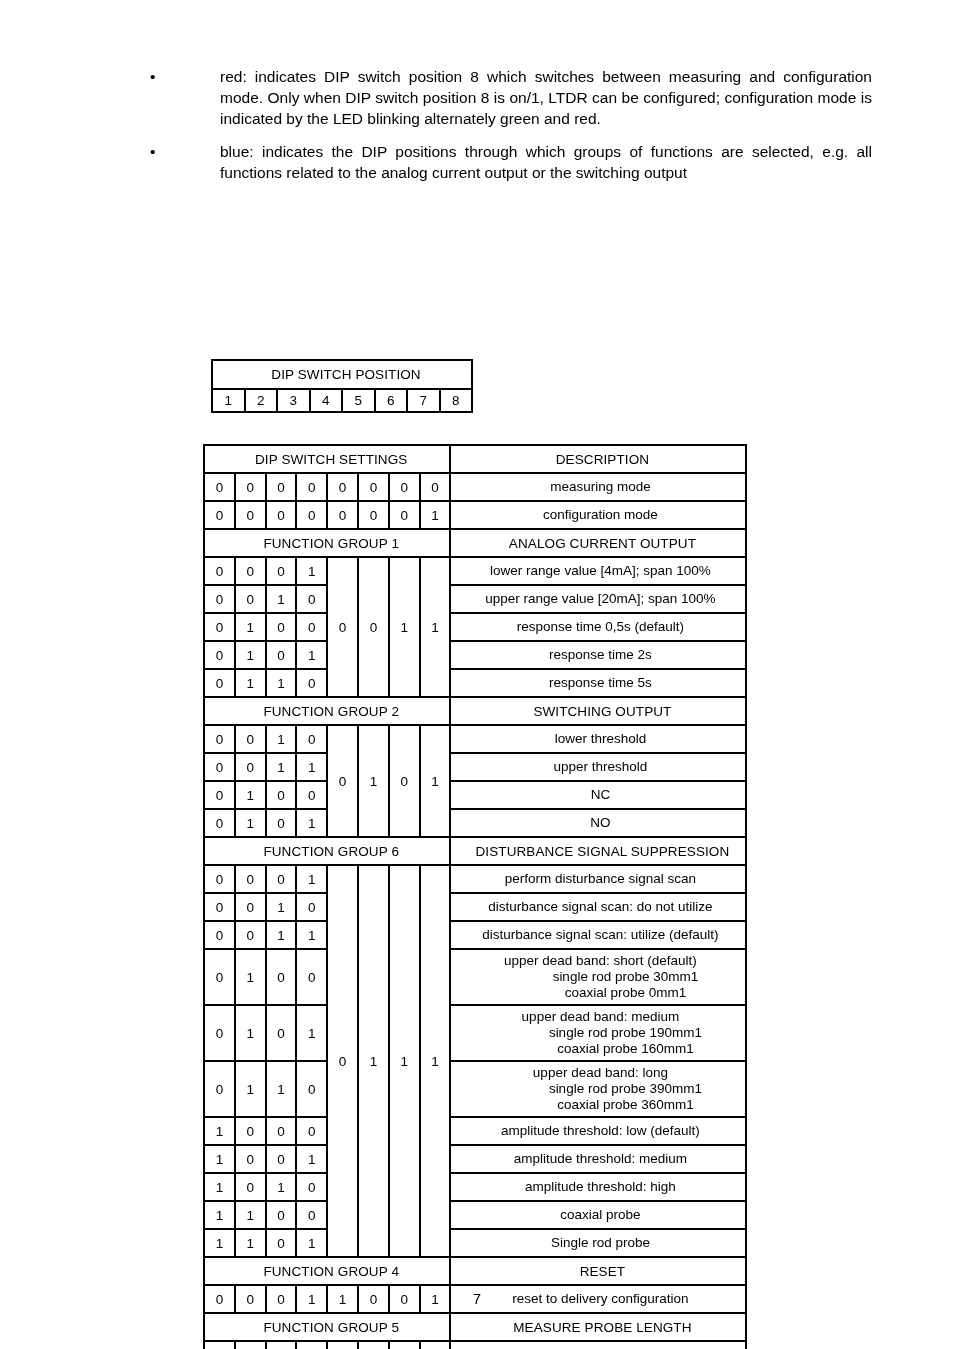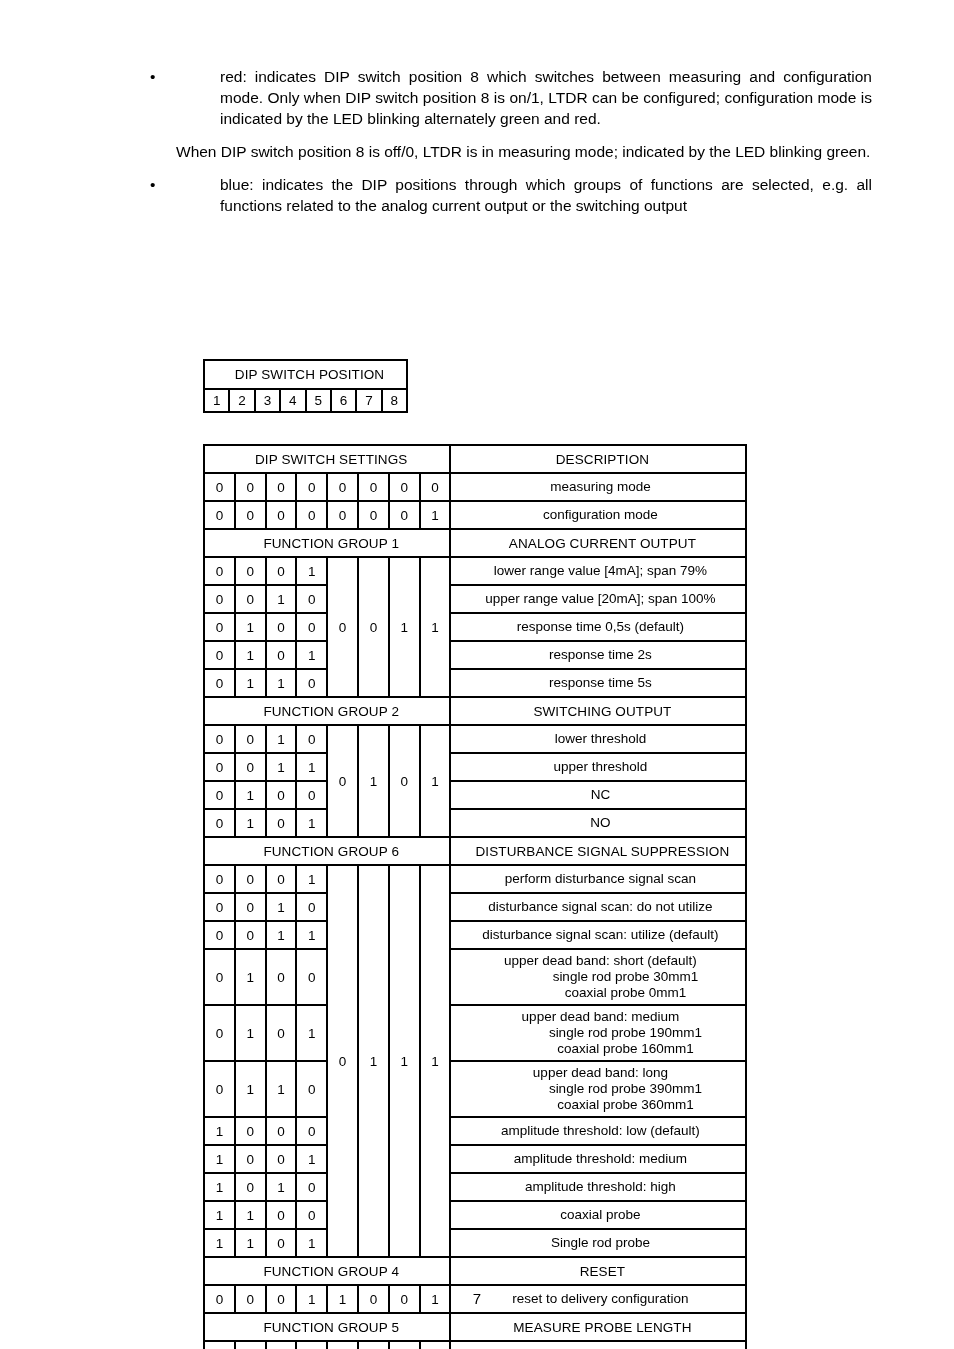--- a/index.html
+++ b/index.html
@@ -95,23 +95,23 @@
     line-height: 16px;
   }
   .desc-cell .sub {
     display: block;
     padding-left: 50px;
   }
 
   
   #dip-position-table {
     position: absolute;
-    left: 203px;
+    left: 211px;
     top: 359px;
-    width: 205px;
+    width: 262px;
   }
   #dip-position-table td { height: 21px; }
   #dip-position-table .posnum { width: 30.8px; height: 21px; }
 
   
   #dip-settings-table {
     position: absolute;
     left: 203px;
     top: 444px;
     width: 543px;
@@ -155,21 +155,20 @@
 
 <div class="page">
 
   <div class="prose">
 
     <div class="bullet-row">
       <div class="bullet-mark">•</div>
       <div class="bullet-text">red: indicates DIP switch position 8 which switches between measuring and configuration mode. Only when DIP switch position 8 is on/1, LTDR can be configured; configuration mode is indicated by the LED blinking alternately green and red.</div>
     </div>
 
-    <div class="para-indent">When DIP switch position 8 is off/0, LTDR is in measuring mode; indicated by the LED blinking green.</div>
 
 
     <div class="bullet-row" style="margin-top:12px;">
       <div class="bullet-mark">•</div>
       <div class="bullet-text">blue: indicates the DIP positions through which groups of functions are selected, e.g. all functions related to the analog current output or the switching output</div>
     </div>
 
   </div>
 
   <table class="tbl" id="dip-position-table">
@@ -235,21 +234,21 @@
         </tr>
         <tr>
           <td class="bit-gray">0</td>
           <td class="bit-gray">0</td>
           <td class="bit-gray">0</td>
           <td class="bit-gray">1</td>
           <td class="bit-blue" rowspan="5">0</td>
           <td class="bit-blue" rowspan="5">0</td>
           <td class="bit-blue" rowspan="5">1</td>
           <td class="bit-red" rowspan="5">1</td>
-          <td class="desc-cell">lower range value [4mA]; span 79%</td>
+          <td class="desc-cell">lower range value [4mA]; span 100%</td>
         </tr>
         <tr>
           <td class="bit-gray">0</td>
           <td class="bit-gray">0</td>
           <td class="bit-gray">1</td>
           <td class="bit-gray">0</td>
           <td class="desc-cell">upper range value [20mA]; span 100%</td>
         </tr>
         <tr>
           <td class="bit-gray">0</td>

